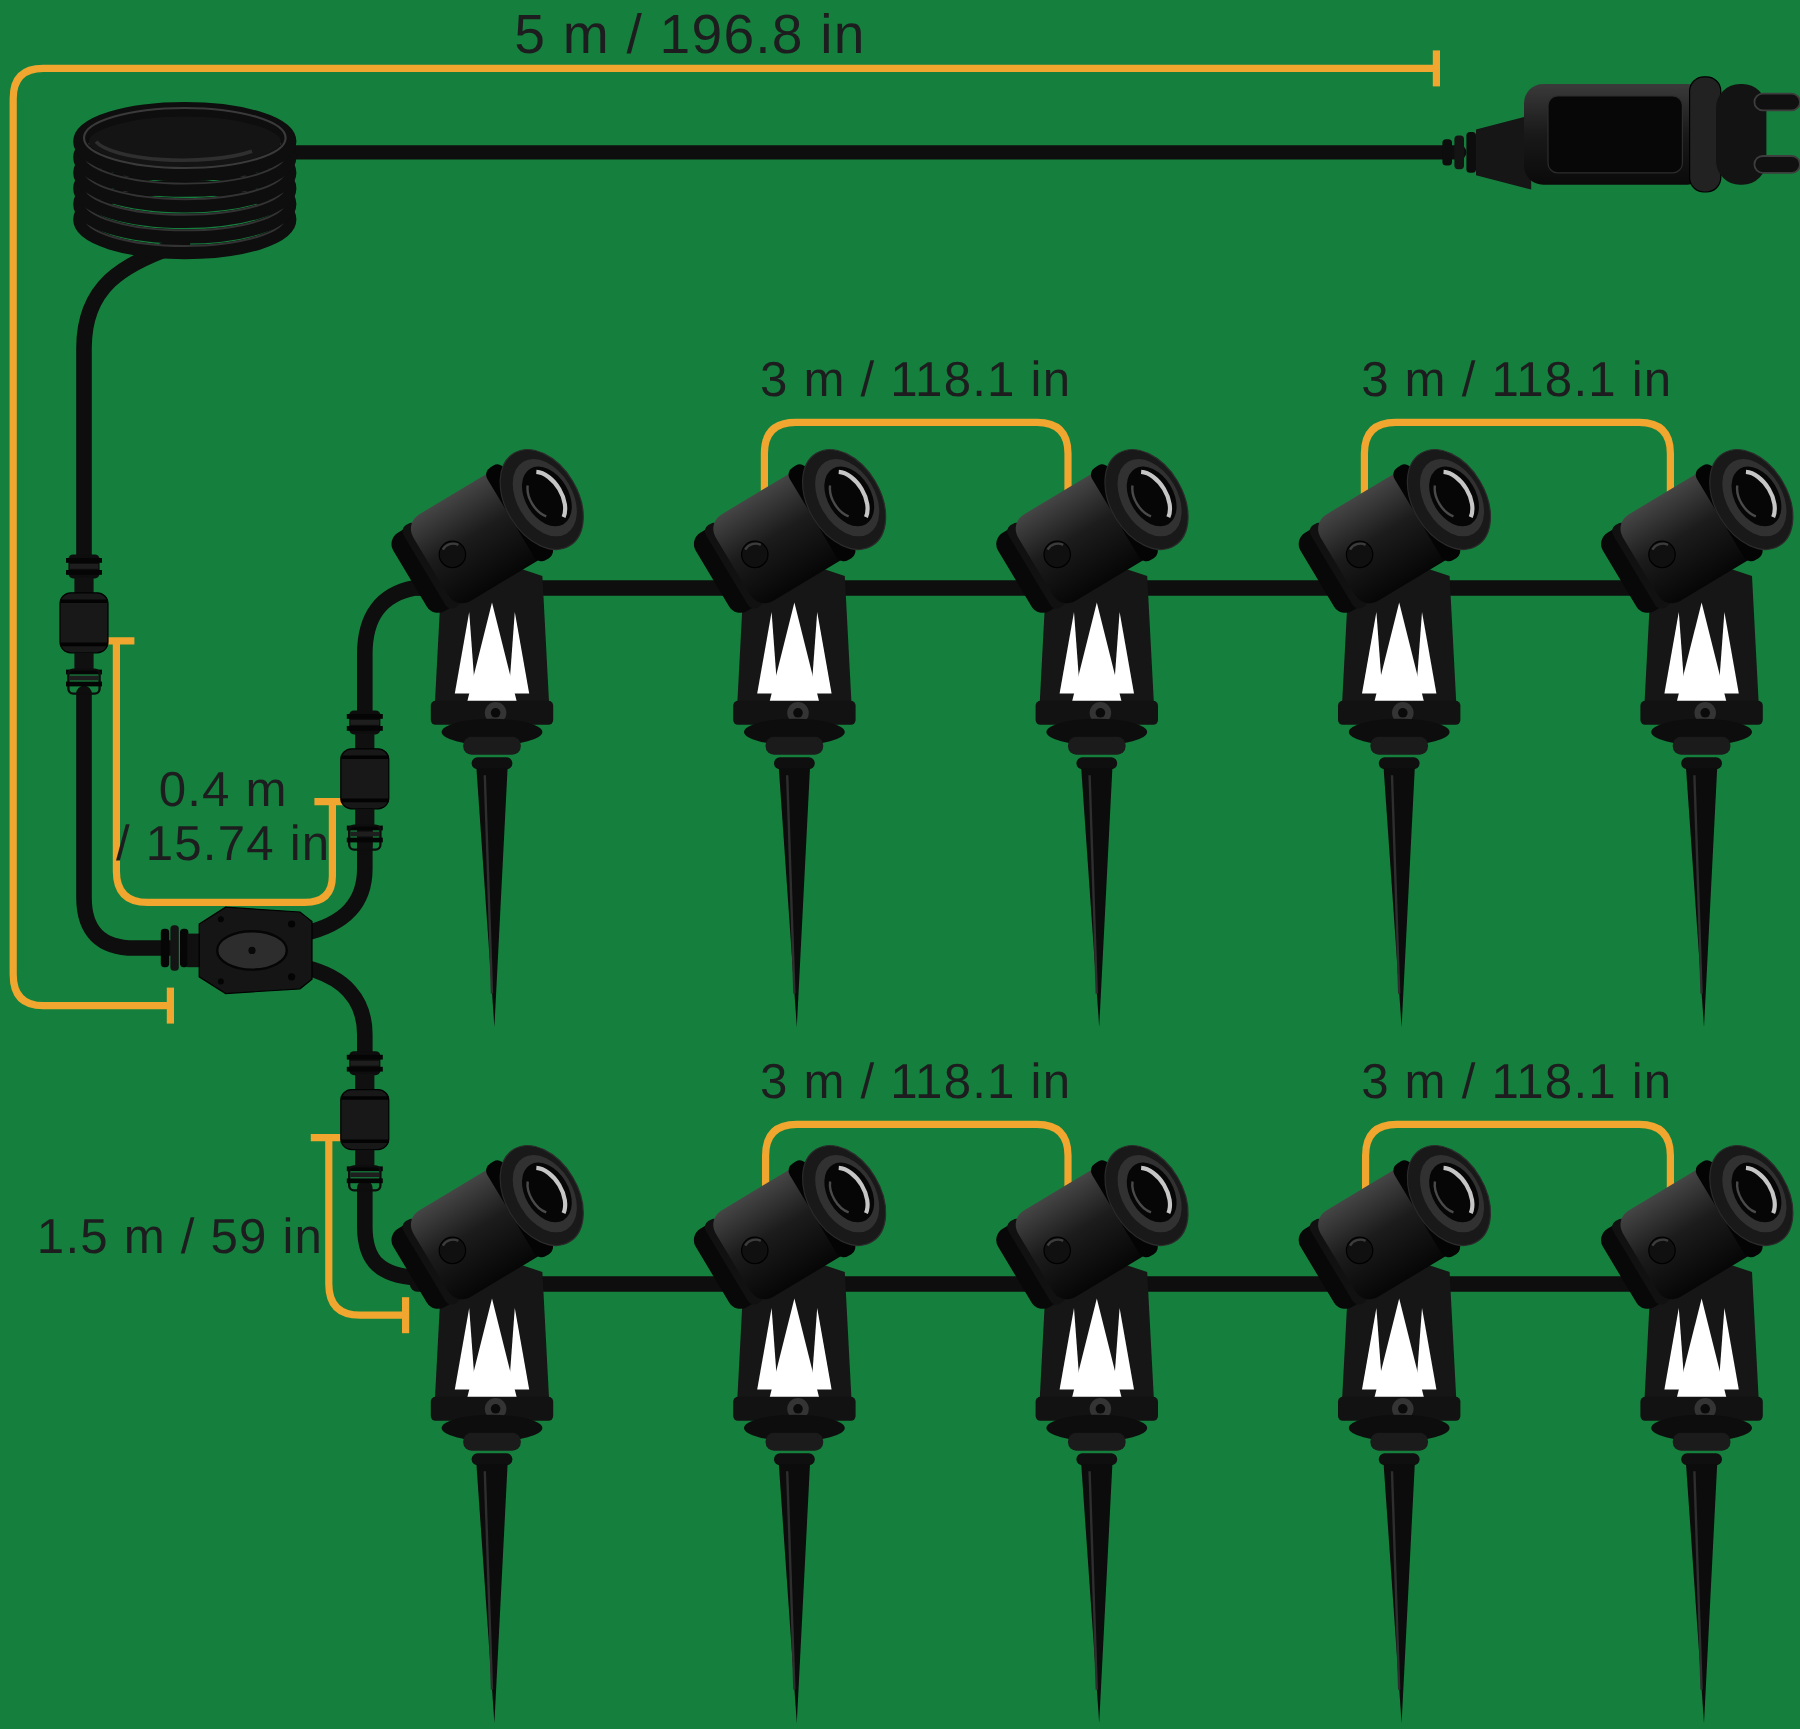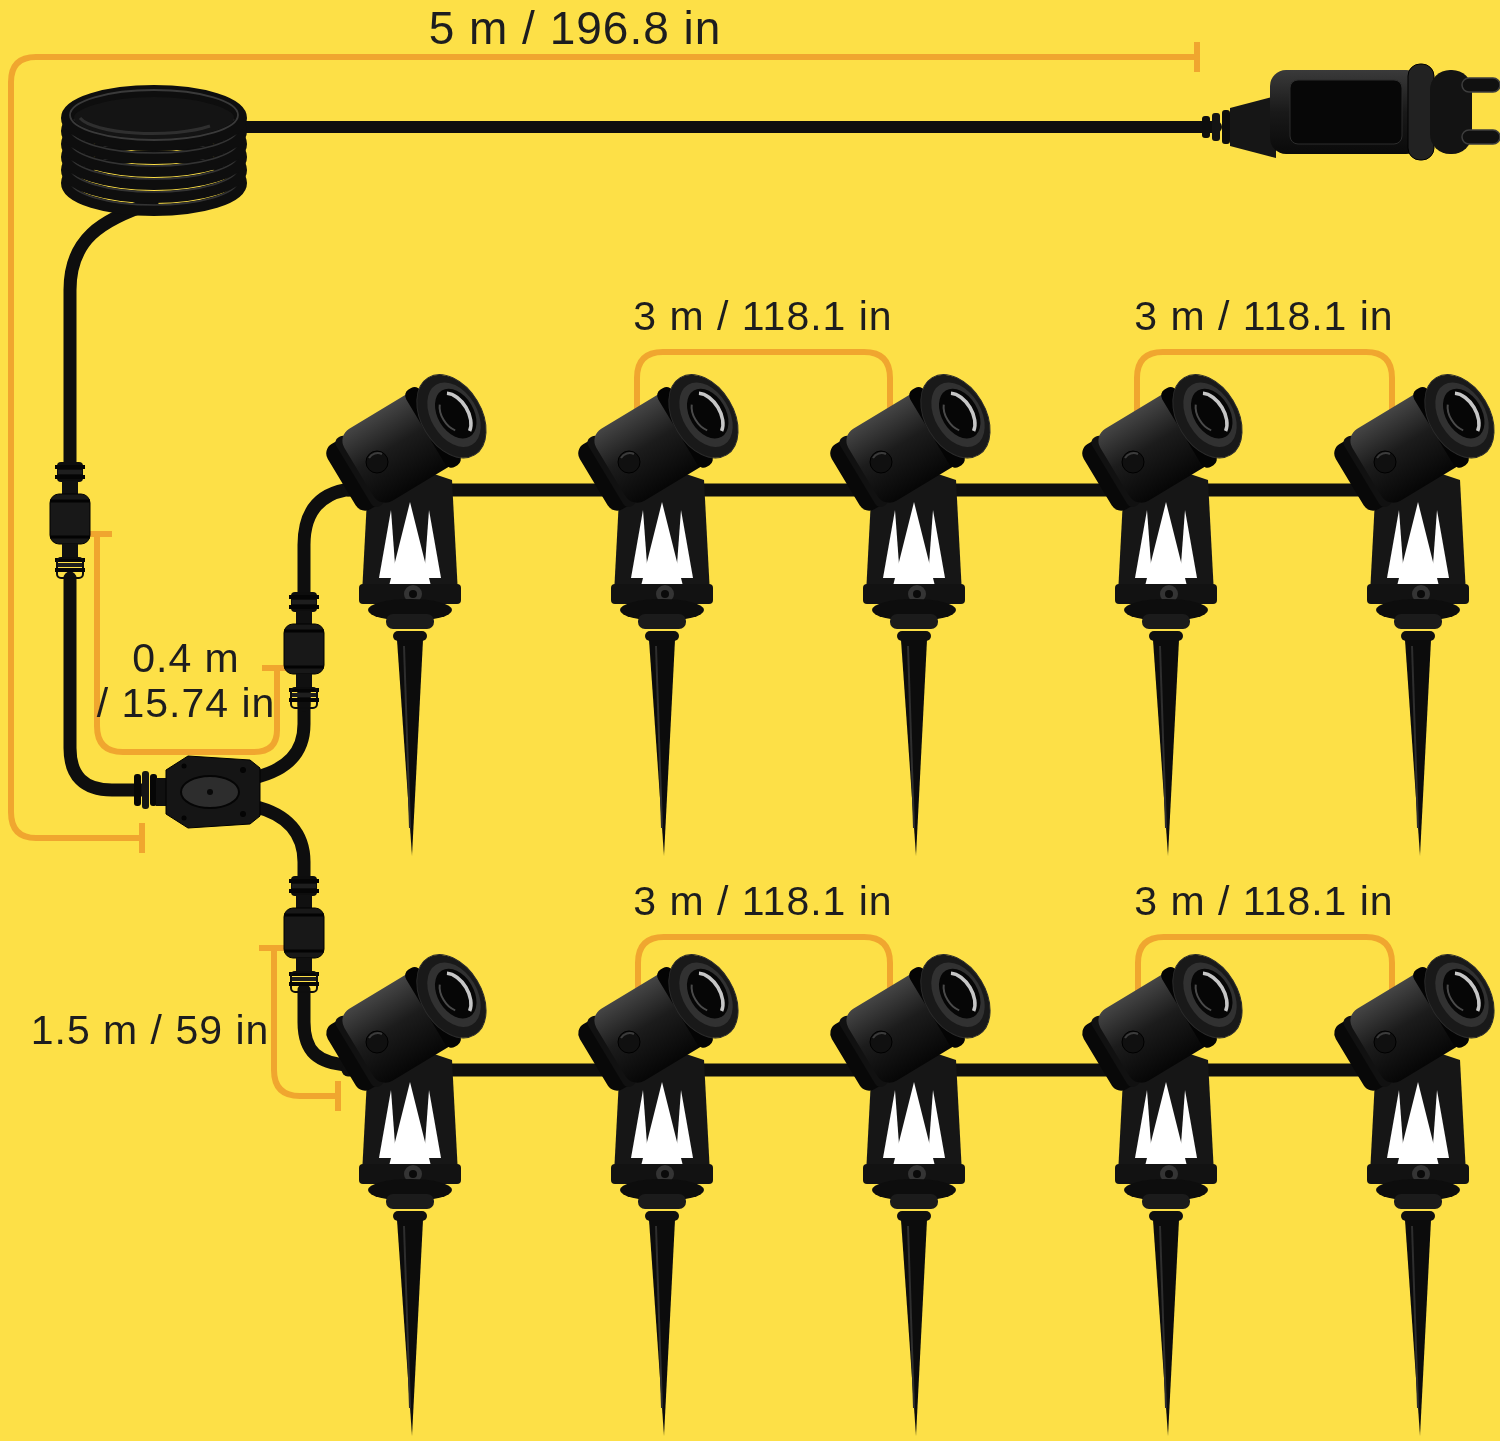--- a/index.html
+++ b/index.html
@@ -1,16 +1,16 @@
 <!DOCTYPE html>
 <html><head>
 <meta charset="utf-8">
 <style>
   html,body{margin:0;padding:0;background:#ffffff;}
-  .stage{position:relative;width:1500px;height:1441px;background:#fde047;overflow:hidden;
+  .stage{position:relative;width:1500px;height:1441px;background:#15803d;overflow:hidden;
          font-family:"Liberation Sans", sans-serif;}
   svg text{fill:#1d1d1f;font-family:"Liberation Sans", sans-serif;font-weight:500;letter-spacing:1px;}
   .lbl-lg{font-size:46px;}
   .lbl{font-size:41px;}
 </style>
 </head>
 <body>
 
 <div class="stage">
 <svg width="1500" height="1441" viewBox="0 0 1500 1441" xmlns="http://www.w3.org/2000/svg">

